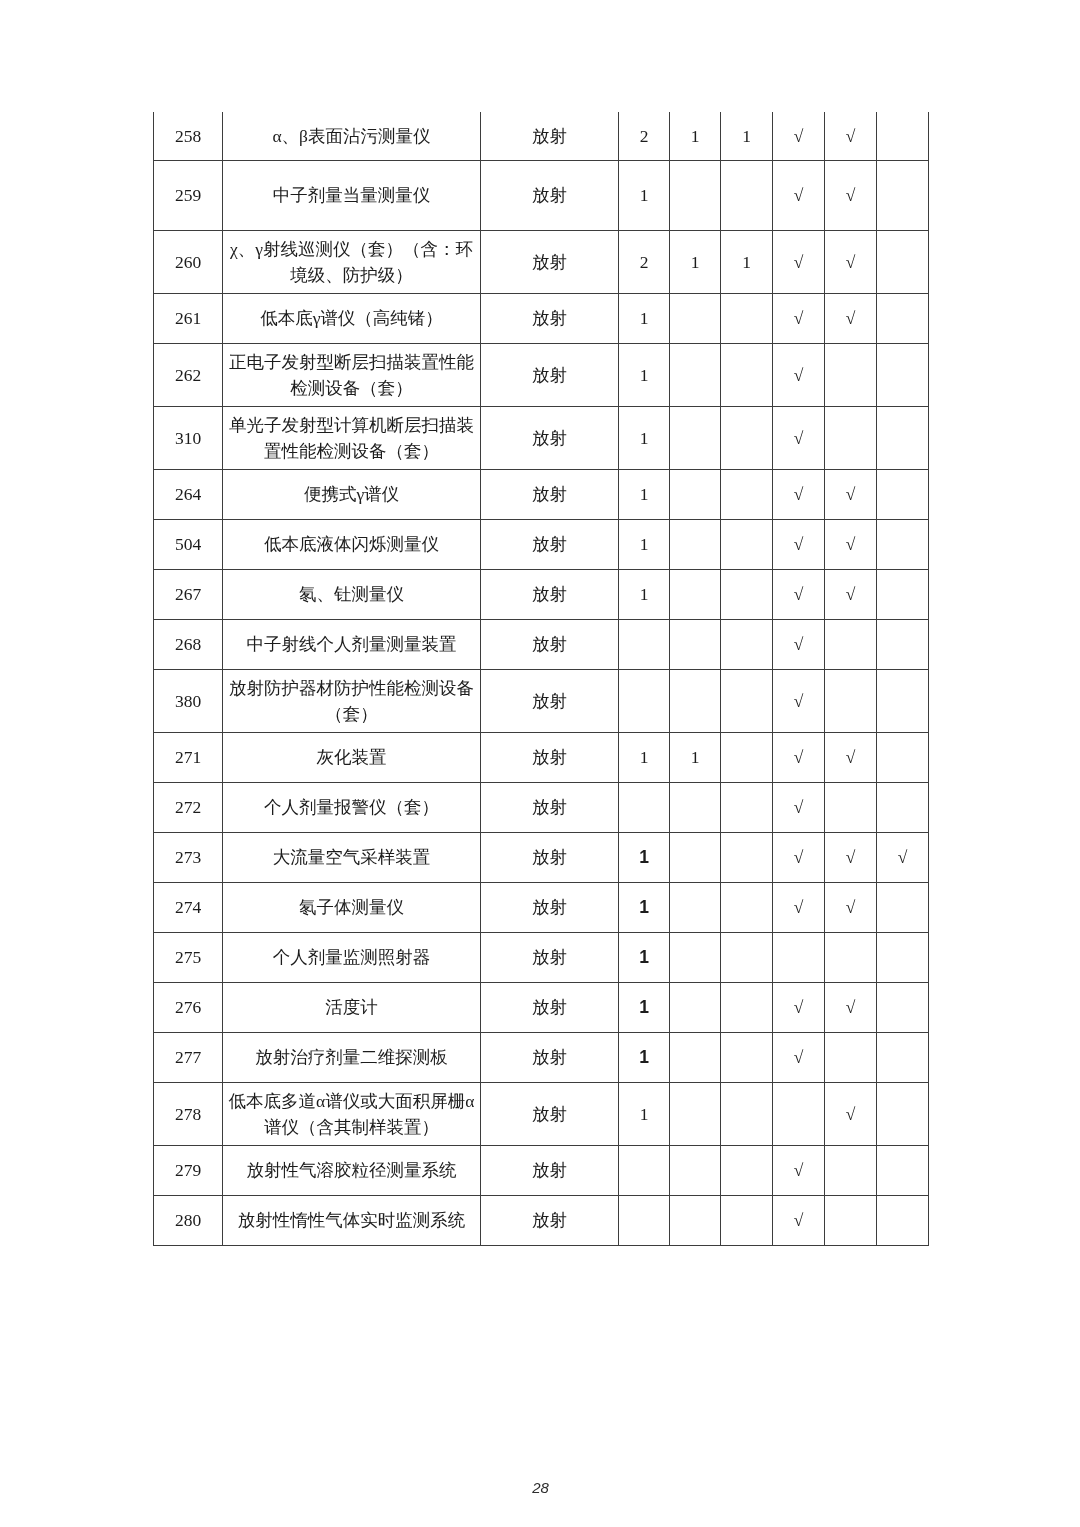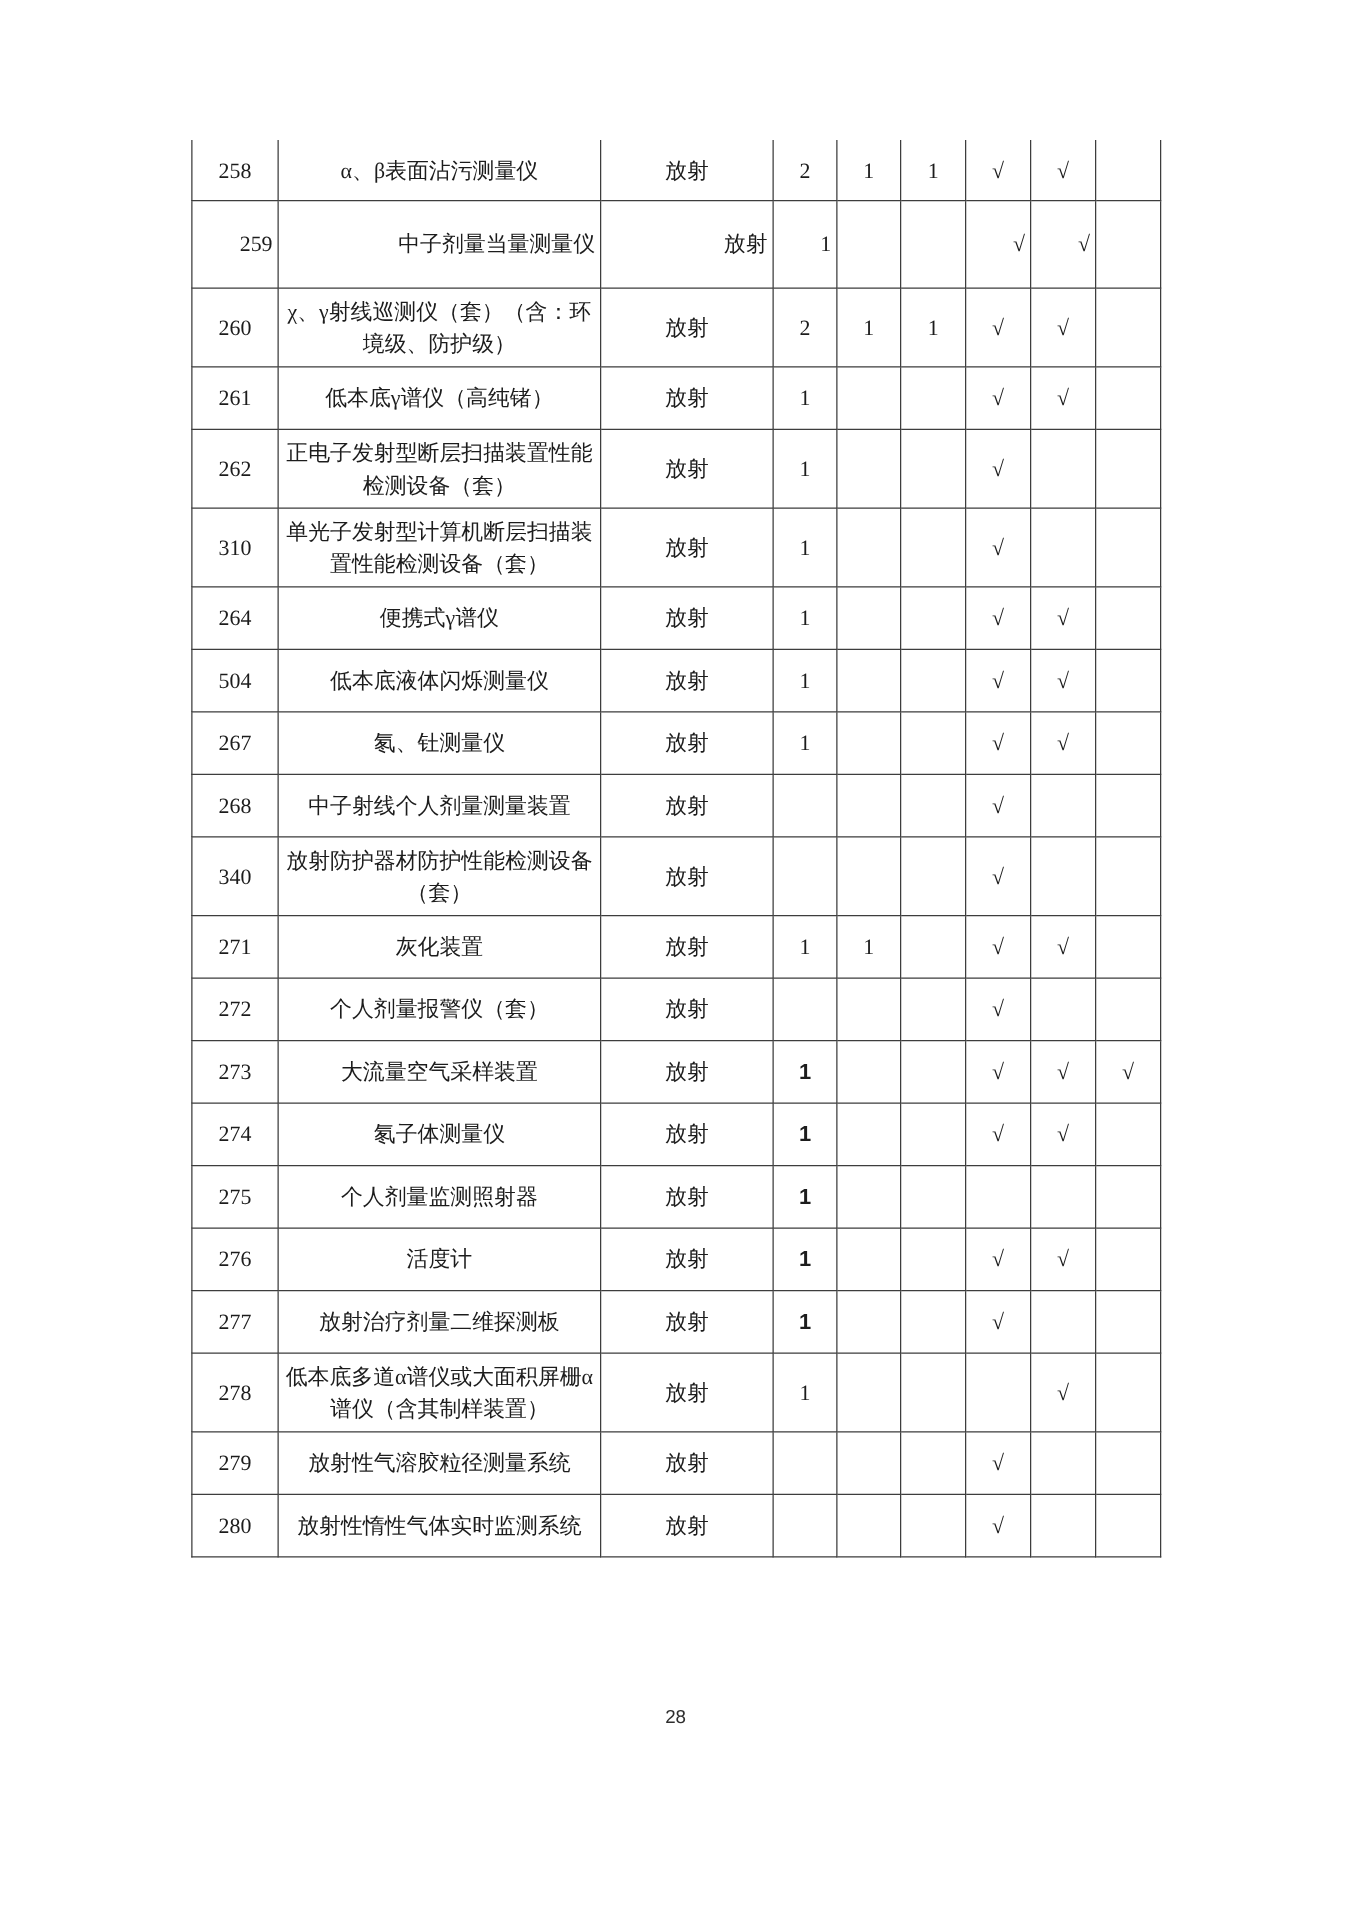--- a/index.html
+++ b/index.html
@@ -37,47 +37,47 @@
     overflow: hidden;
   }
   
   table.equip tr:first-child td {
     border-top: none;
     height: 48px;
   }
   
   table.equip tr:nth-child(2) td {
     height: 70px;
-    text-align: right;
   }
   td.name-cell {
     padding-left: 17px;
     padding-right: 17px;
   }
   td.num {
     font-size: 16.5px;
     font-family: "Liberation Serif", "DejaVu Serif", serif;
   }
   td.bold-num {
     font-weight: 700;
     font-family: "Liberation Sans", "DejaVu Sans", sans-serif;
     font-size: 15.5px;
   }
   td.check {
     font-size: 16px;
   }
   .page-number {
     position: absolute;
-    top: 1365px;
+    top: 1479px;
     left: 153px;
     width: 775px;
     text-align: center;
     font-family: "Liberation Sans", "DejaVu Sans", sans-serif;
     font-size: 15px;
     color: #2e2e2e;
+    font-style: italic;
   }
 </style>
 </head>
 <body>
 
 <div class="table-wrap">
   <table class="equip">
     <colgroup>
       <col style="width:69px">
       <col style="width:258px">
@@ -194,21 +194,21 @@
           <td class="name-cell">中子射线个人剂量测量装置</td>
           <td>放射</td>
           <td class="num"></td>
           <td class="num"></td>
           <td class="num"></td>
           <td class="check">√</td>
           <td class="check"></td>
           <td class="check"></td>
         </tr>
         <tr>
-          <td class="num">340</td>
+          <td class="num">380</td>
           <td class="name-cell">放射防护器材防护性能检测设备（套）</td>
           <td>放射</td>
           <td class="num"></td>
           <td class="num"></td>
           <td class="num"></td>
           <td class="check">√</td>
           <td class="check"></td>
           <td class="check"></td>
         </tr>
         <tr>

